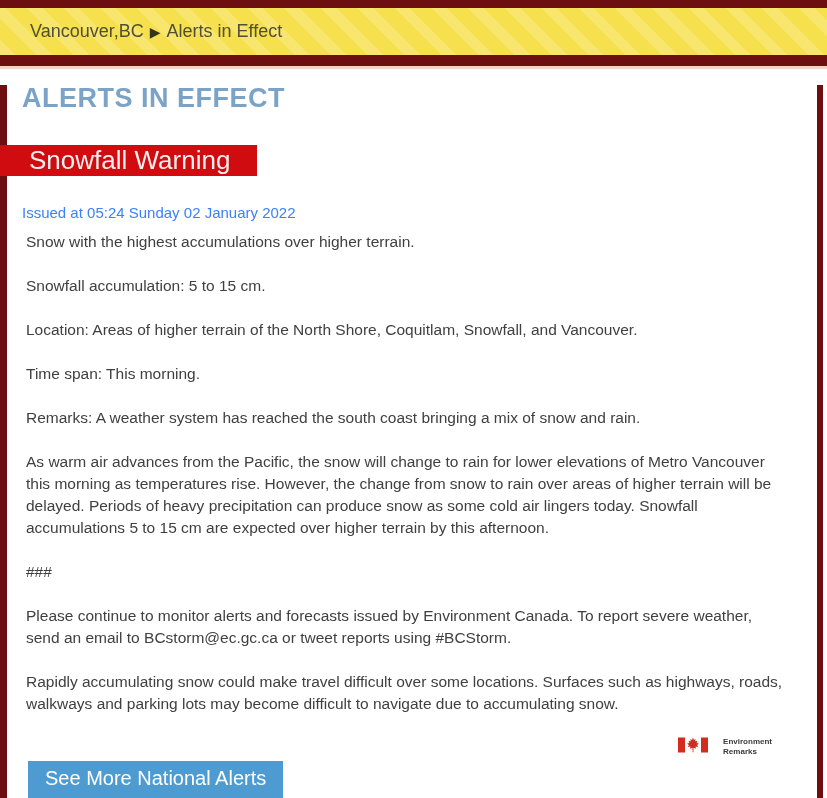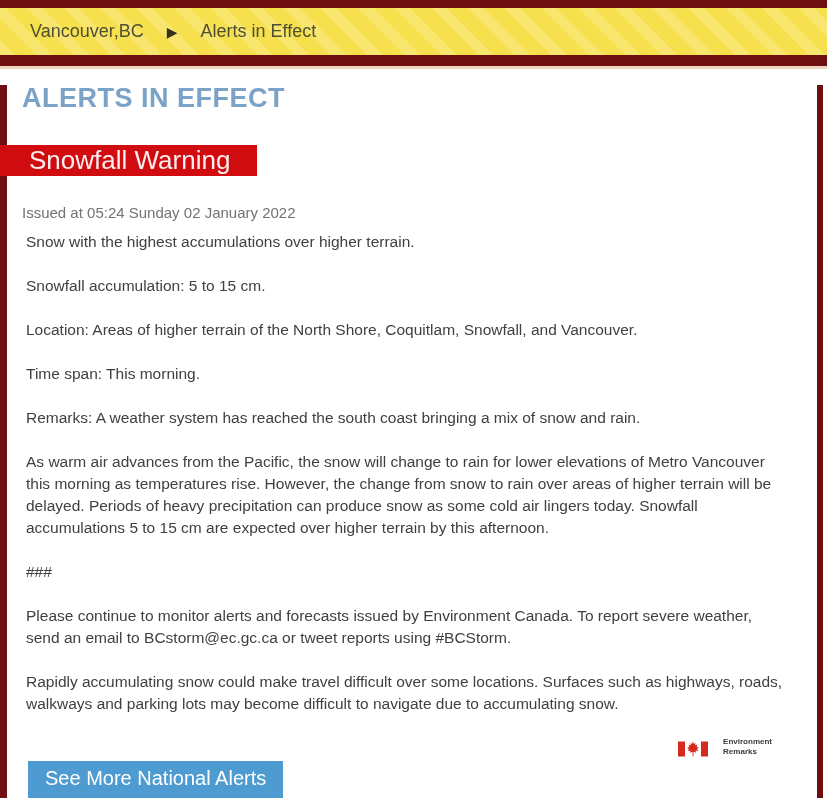--- a/index.html
+++ b/index.html
@@ -21,21 +21,21 @@
   
   .top-banner{
     border-top:8px solid var(--maroon);
     border-bottom:11px solid var(--maroon);
     height:66px;
     background-color:var(--yellow);
     background-image:repeating-linear-gradient(45deg, rgba(255,255,255,0.18) 0 11px, rgba(255,255,255,0) 11px 26px);
     display:flex;align-items:center;
     padding-left:30px;
   }
-  .breadcrumb{display:flex;align-items:center;gap:23px;font-size:18px;color:var(--breadcrumb-text);}
+  .breadcrumb{display:flex;align-items:center;gap:6px;font-size:18px;color:var(--breadcrumb-text);}
   .breadcrumb a{color:var(--breadcrumb-text);text-decoration:none;cursor:pointer;}
   .breadcrumb .sep{font-size:14px;color:#33331d;}
   .peach-line{height:3px;background:var(--peach);}
   
   .content{
     background:#fff;
     border-left:7px solid var(--maroon);
     border-right:6px solid var(--maroon);
     margin-right:4px;
     min-height:729px;
@@ -50,35 +50,35 @@
   .warning-banner{
     margin:33px 0 0 -7px;
     width:257px;height:31px;
     background:var(--alert-red);
     color:#fbeeee;
     font-size:26px;line-height:31px;
     padding-left:29px;
   }
   .issued{
     margin:29px 0 0 15px;
-    font-size:15px;line-height:16px;color:#737373;
+    font-size:15px;line-height:16px;color:#3b82f6;
   }
   .paragraphs{padding:10px 8px 0 19px;}
   .paragraphs p{
     margin:0 0 22px 0;
     max-width:762px;
     font-size:15.5px;line-height:22px;
     color:var(--body-text);
   }
   
   .footer-row{
     display:flex;justify-content:flex-end;
     padding-right:45px;margin-top:10px;
   }
-  .logo{display:flex;align-items:flex-end;gap:15px;}
+  .logo{display:flex;align-items:flex-start;gap:15px;}
   .logo-text{display:flex;flex-direction:column;font-size:8px;font-weight:bold;color:#3a3a3a;line-height:10px;}
   .see-more-btn{
     display:inline-block;
     margin:4px 0 0 21px;
     background:var(--button-blue);
     color:#ffffff;
     font-size:20px;line-height:24px;
     padding:5px 17px 20px 17px;
     text-decoration:none;cursor:pointer;
   }

